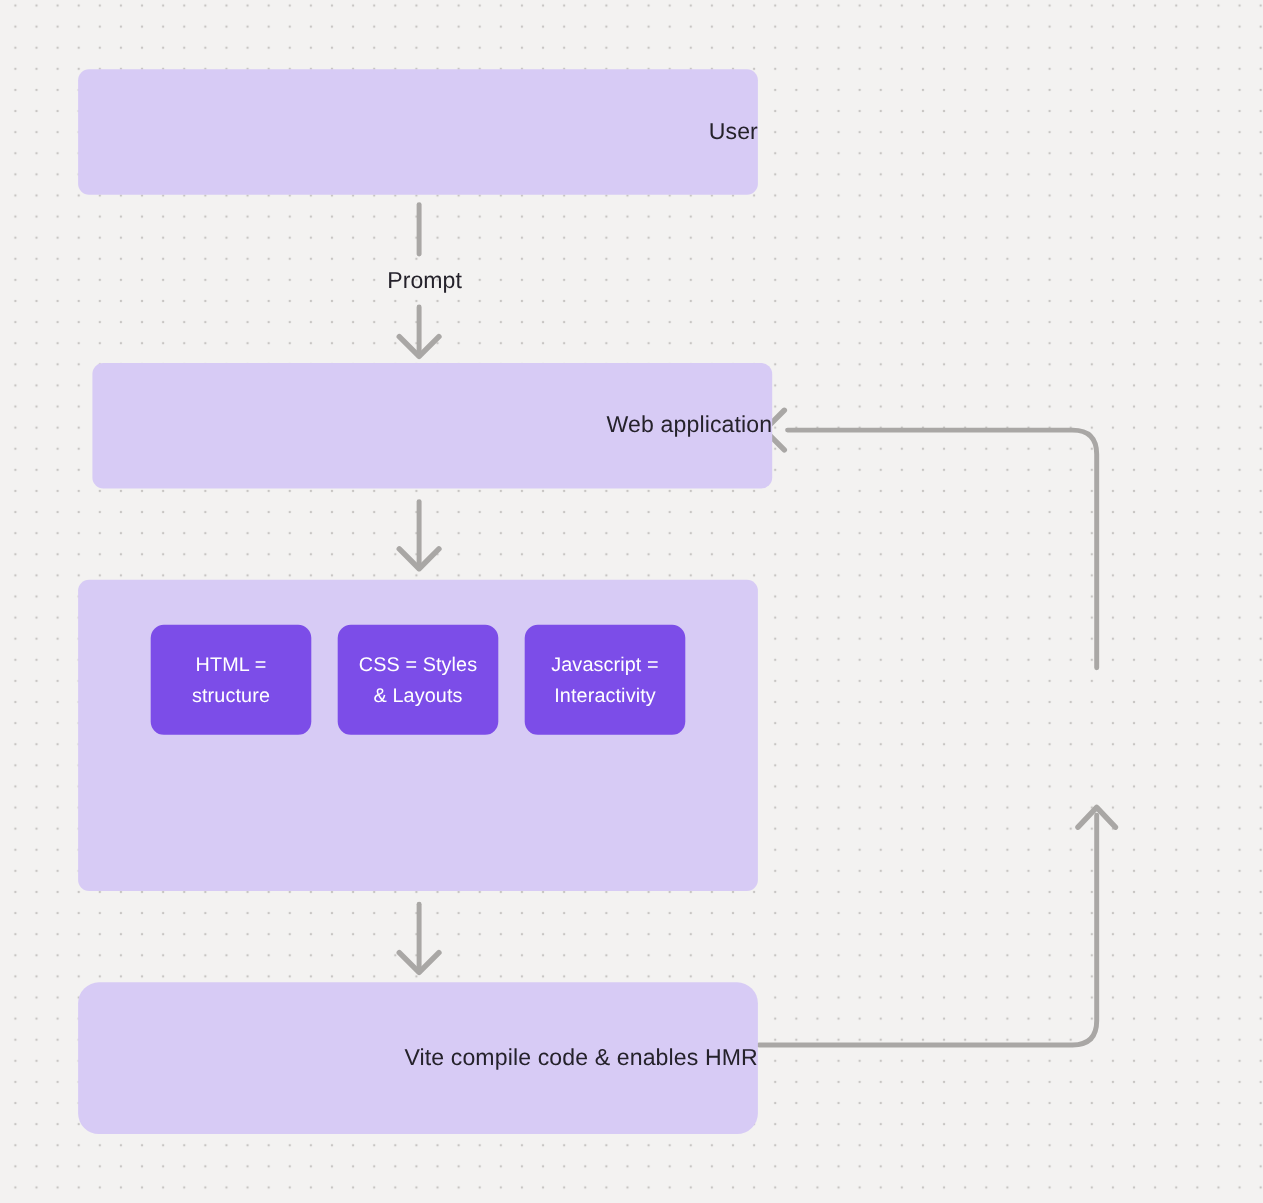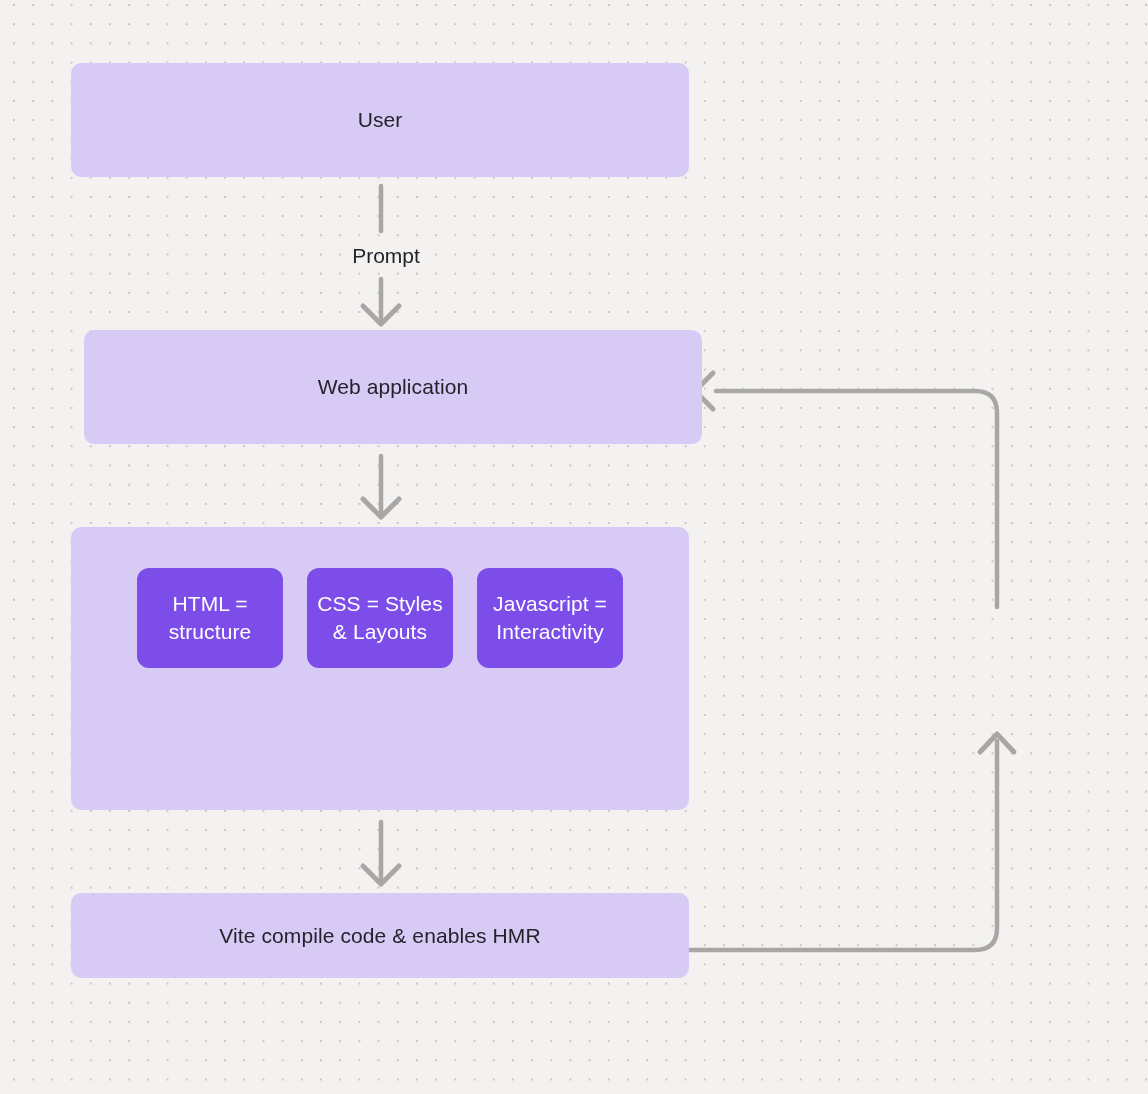--- a/index.html
+++ b/index.html
@@ -17,49 +17,49 @@
     background-image: radial-gradient(circle, #c7c5c3 1.2px, rgba(199,197,195,0) 1.4px);
     background-size: 19.2px 19.2px;
     background-position: 4.4px -4.6px;
   }
   .node {
     position: absolute;
     background: #d7cbf5;
     border-radius: 10px;
     display: flex;
     align-items: center;
-    justify-content: center;
+    justify-content: flex-end;
     color: #25222b;
     font-size: 21px;
     font-weight: 500;
     letter-spacing: 0.1px;
   }
   .node-user        { left: 71px;  top: 63px;  width: 618px; height: 114px; }
   .node-webapp      { left: 71px;  top: 330px; width: 618px; height: 114px; margin-left: 13px; }
   .node-group       { left: 71px;  top: 527px; width: 618px; height: 283px;
                       flex-direction: column; justify-content: flex-start; }
-  .node-vite        { left: 71px;  top: 893px; width: 618px; height: 85px; }
+  .node-vite        { left: 71px;  top: 893px; width: 618px; height: 138px; border-radius: 19px; }
   .node-render      { left: 903px; top: 613px; width: 189px; height: 115px; border-radius: 11px; }
 
   .chip-row {
     display: flex;
     gap: 24px;
     margin-top: 41px;
   }
   .chip {
     width: 146px;
     height: 100px;
     background: #7c4de8;
     border-radius: 12px;
     display: flex;
     flex-direction: column;
     align-items: center;
     justify-content: center;
     color: #ffffff;
-    font-size: 21px;
+    font-size: 18px;
     font-weight: 500;
     line-height: 28px;
     text-align: center;
   }
   .group-caption {
     margin-top: 48px;
     font-size: 21px;
     font-weight: 500;
     color: #25222b;
   }

